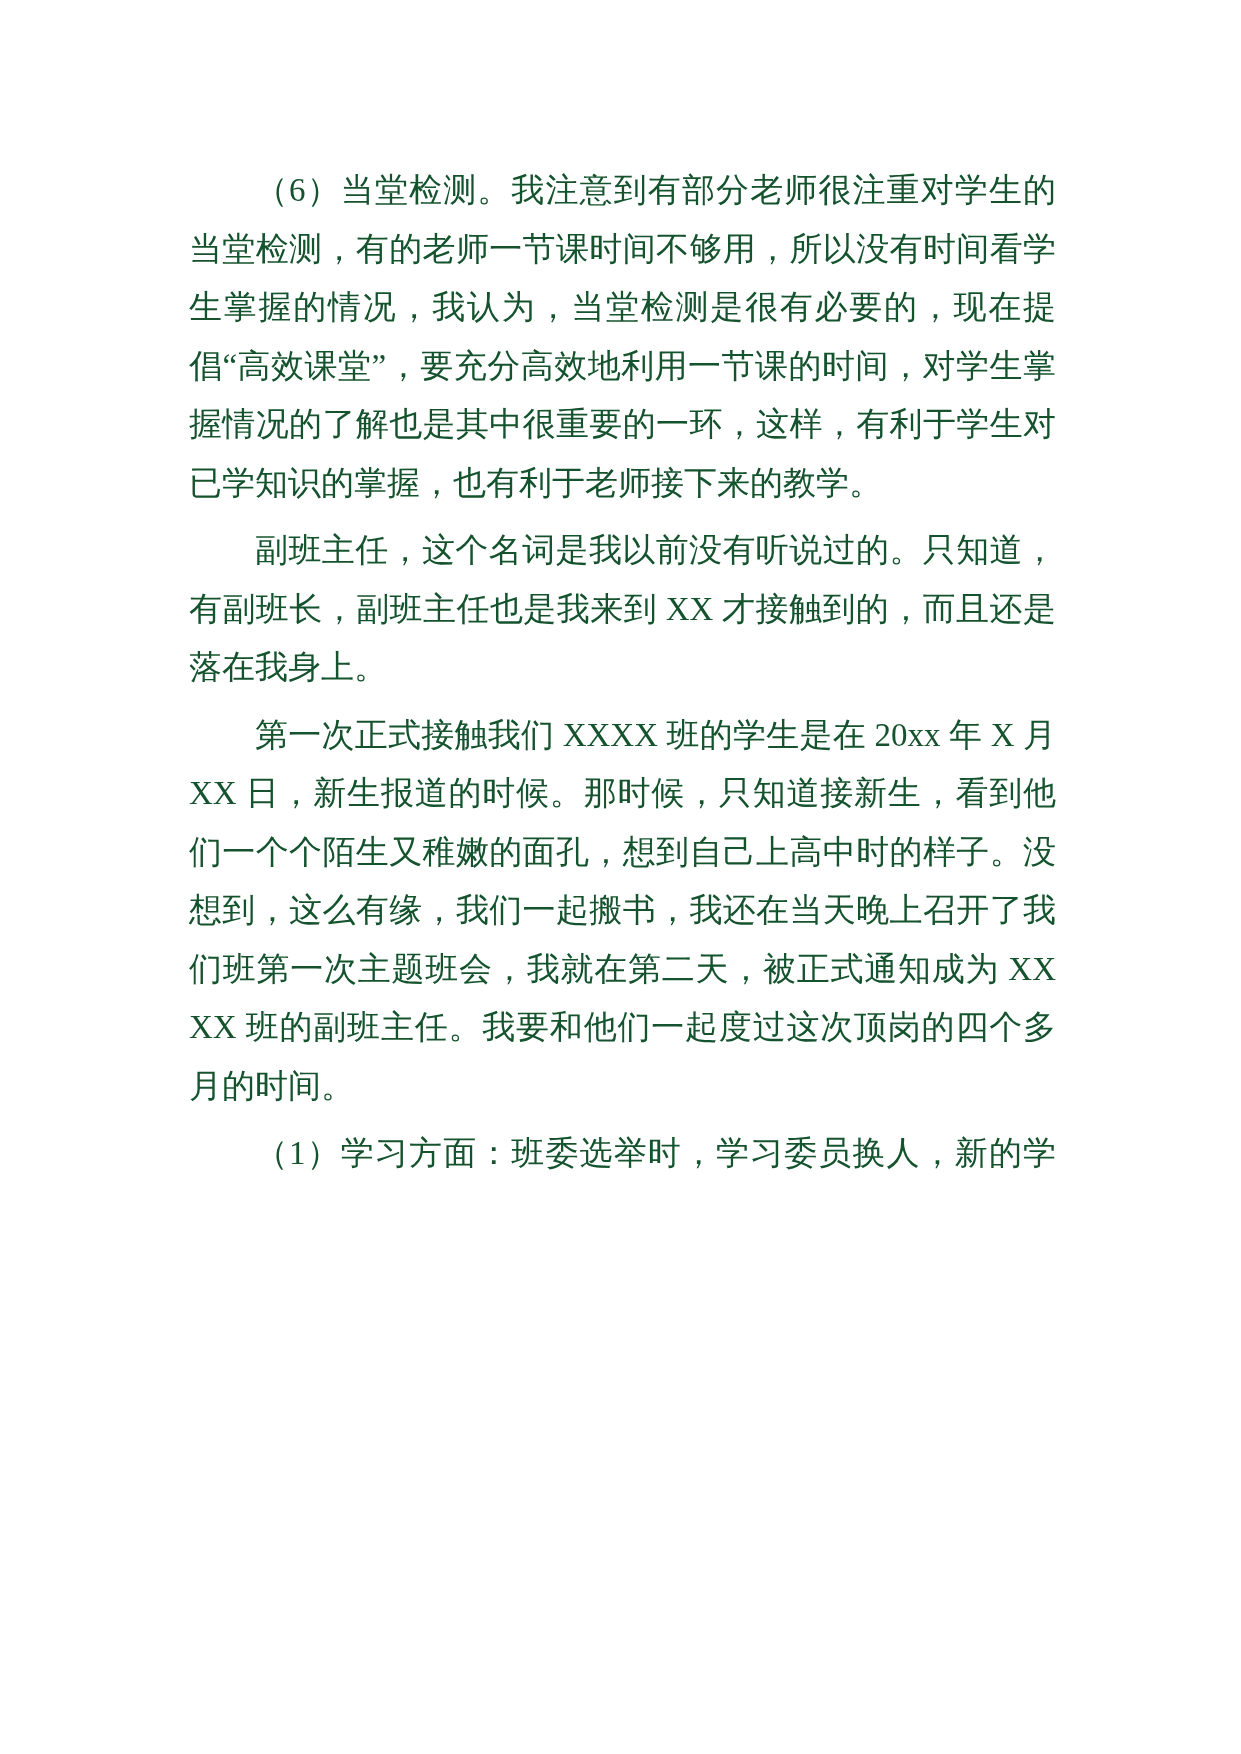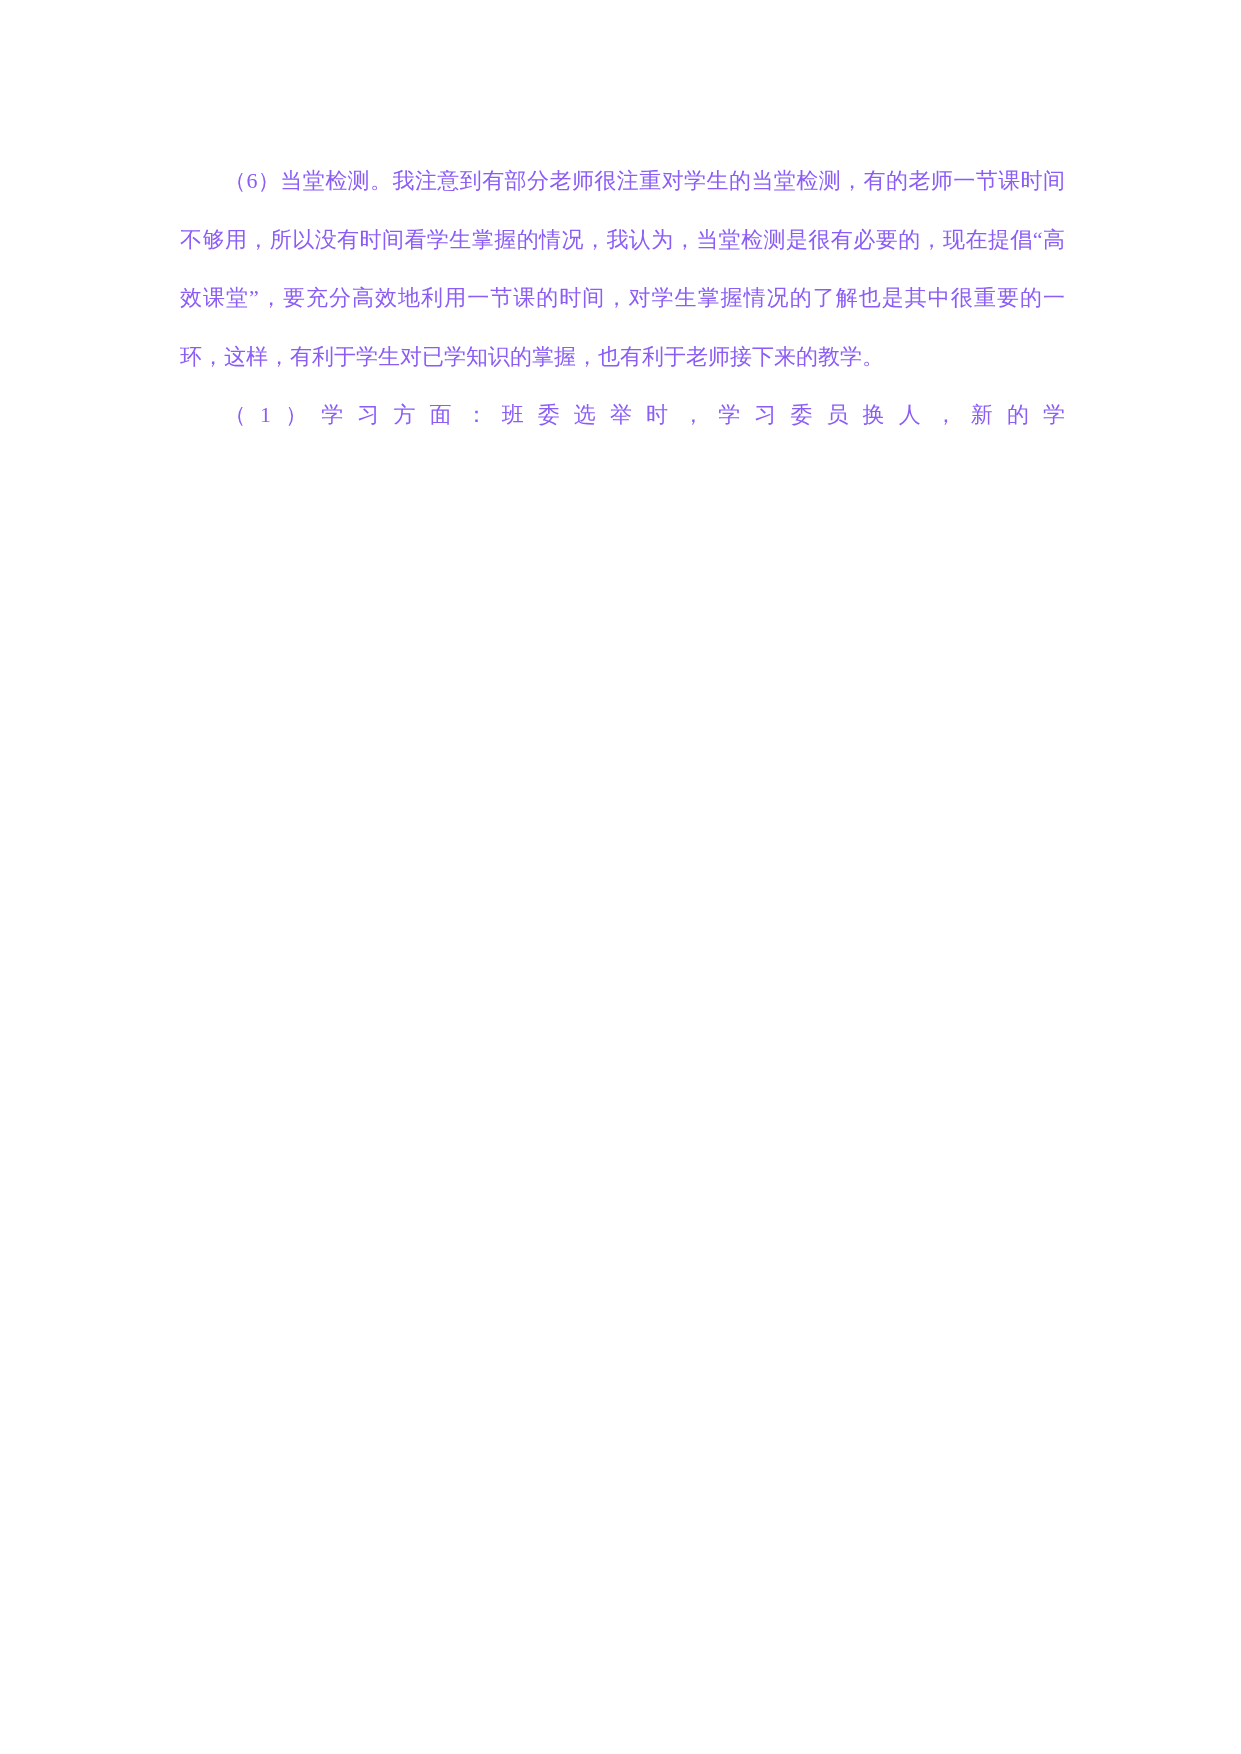--- a/index.html
+++ b/index.html
@@ -14,37 +14,39 @@
     background: #ffffff;
     overflow: hidden;
   }
   .doc-content {
     position: absolute;
     left: 180px;
     top: 152px;
     width: 885px;
   }
   .para {
-    margin: 0;
+    margin: 9px;
     padding: 0;
     font-family: "Liberation Serif", "DejaVu Serif", serif;
-    font-size: 22px;
+    font-size: 33px;
     line-height: 58.5px;
-    color: #8b5cf6;
+    color: #14532d;
     text-align: justify;
     text-justify: inter-ideograph;
     text-indent: 2em;
     word-break: break-all;
   }
   
   .para.cut {
     text-align-last: justify;
   }
 </style>
 </head>
 <body>
 
 <div class="page">
   <div class="doc-content">
     <p class="para">（6）当堂检测。我注意到有部分老师很注重对学生的当堂检测，有的老师一节课时间不够用，所以没有时间看学生掌握的情况，我认为，当堂检测是很有必要的，现在提倡“高效课堂”，要充分高效地利用一节课的时间，对学生掌握情况的了解也是其中很重要的一环，这样，有利于学生对已学知识的掌握，也有利于老师接下来的教学。</p>
+    <p class="para">副班主任，这个名词是我以前没有听说过的。只知道，有副班长，副班主任也是我来到 XX 才接触到的，而且还是落在我身上。</p>
+    <p class="para">第一次正式接触我们 XXXX 班的学生是在 20xx 年 X 月 XX 日，新生报道的时候。那时候，只知道接新生，看到他们一个个陌生又稚嫩的面孔，想到自己上高中时的样子。没想到，这么有缘，我们一起搬书，我还在当天晚上召开了我们班第一次主题班会，我就在第二天，被正式通知成为 XXXX 班的副班主任。我要和他们一起度过这次顶岗的四个多月的时间。</p>
     <p class="para cut">（1）学习方面：班委选举时，学习委员换人，新的学</p>
   </div>
 </div>
 
 </body></html>

